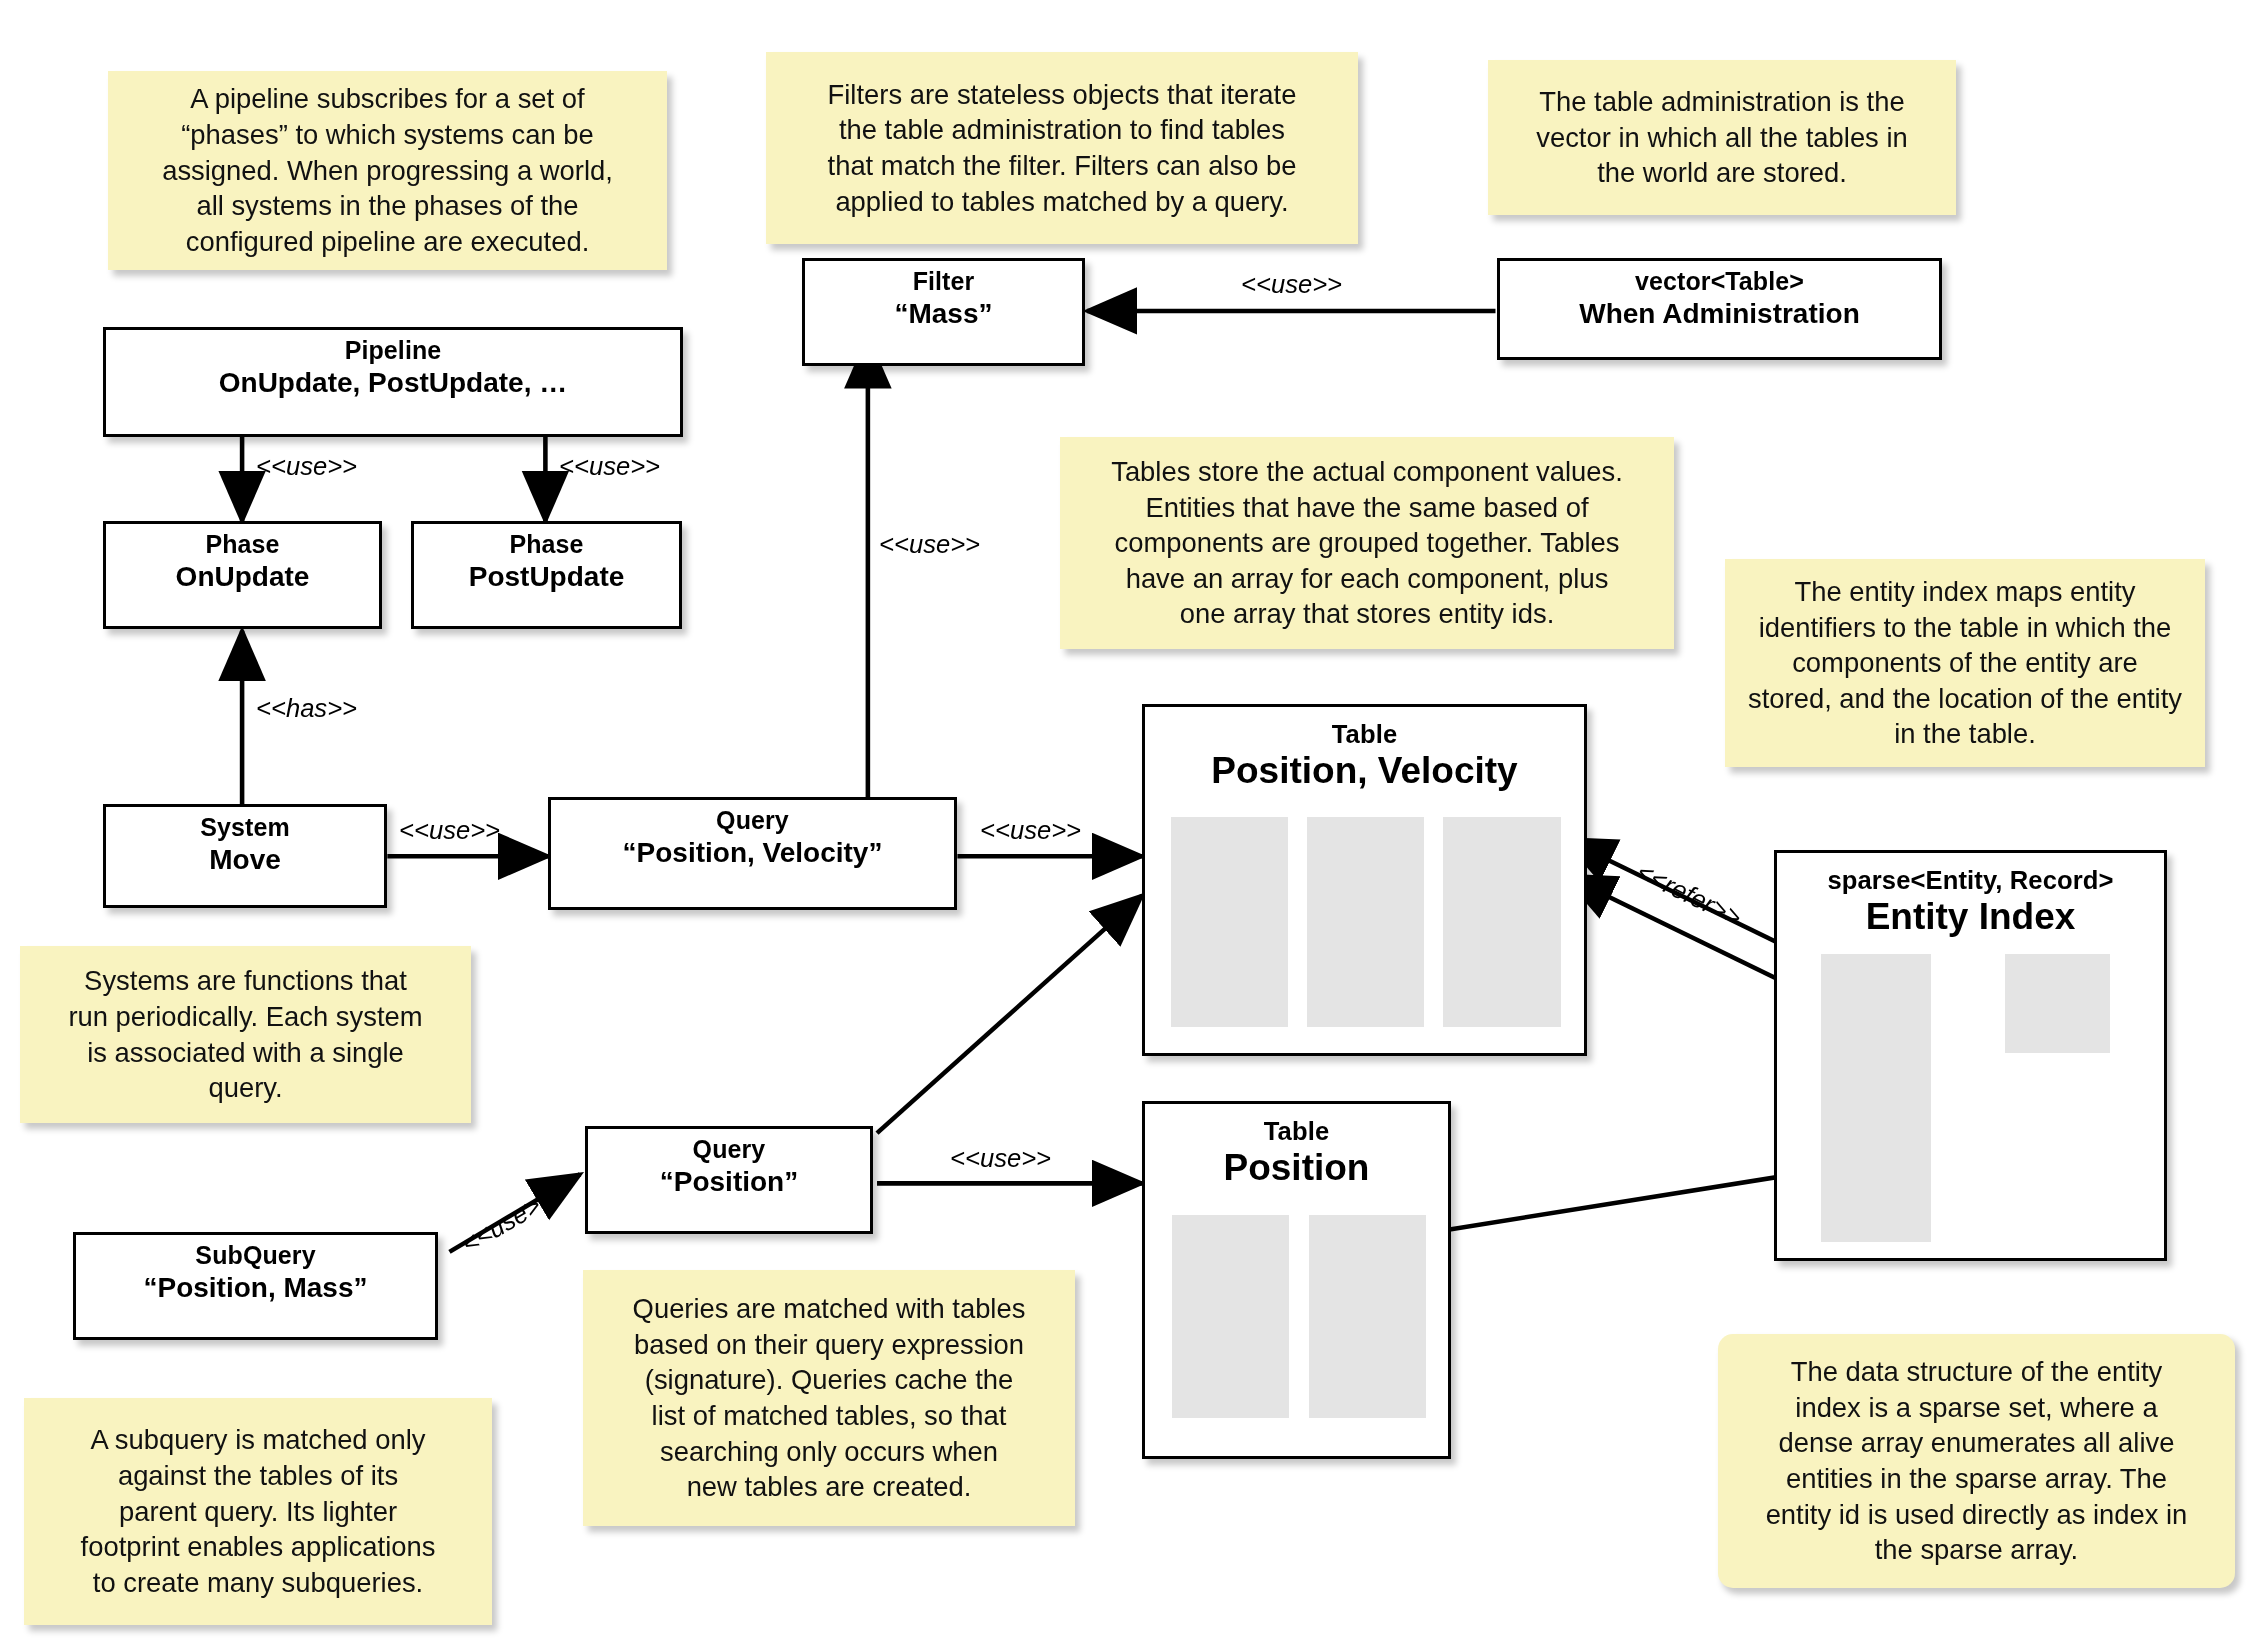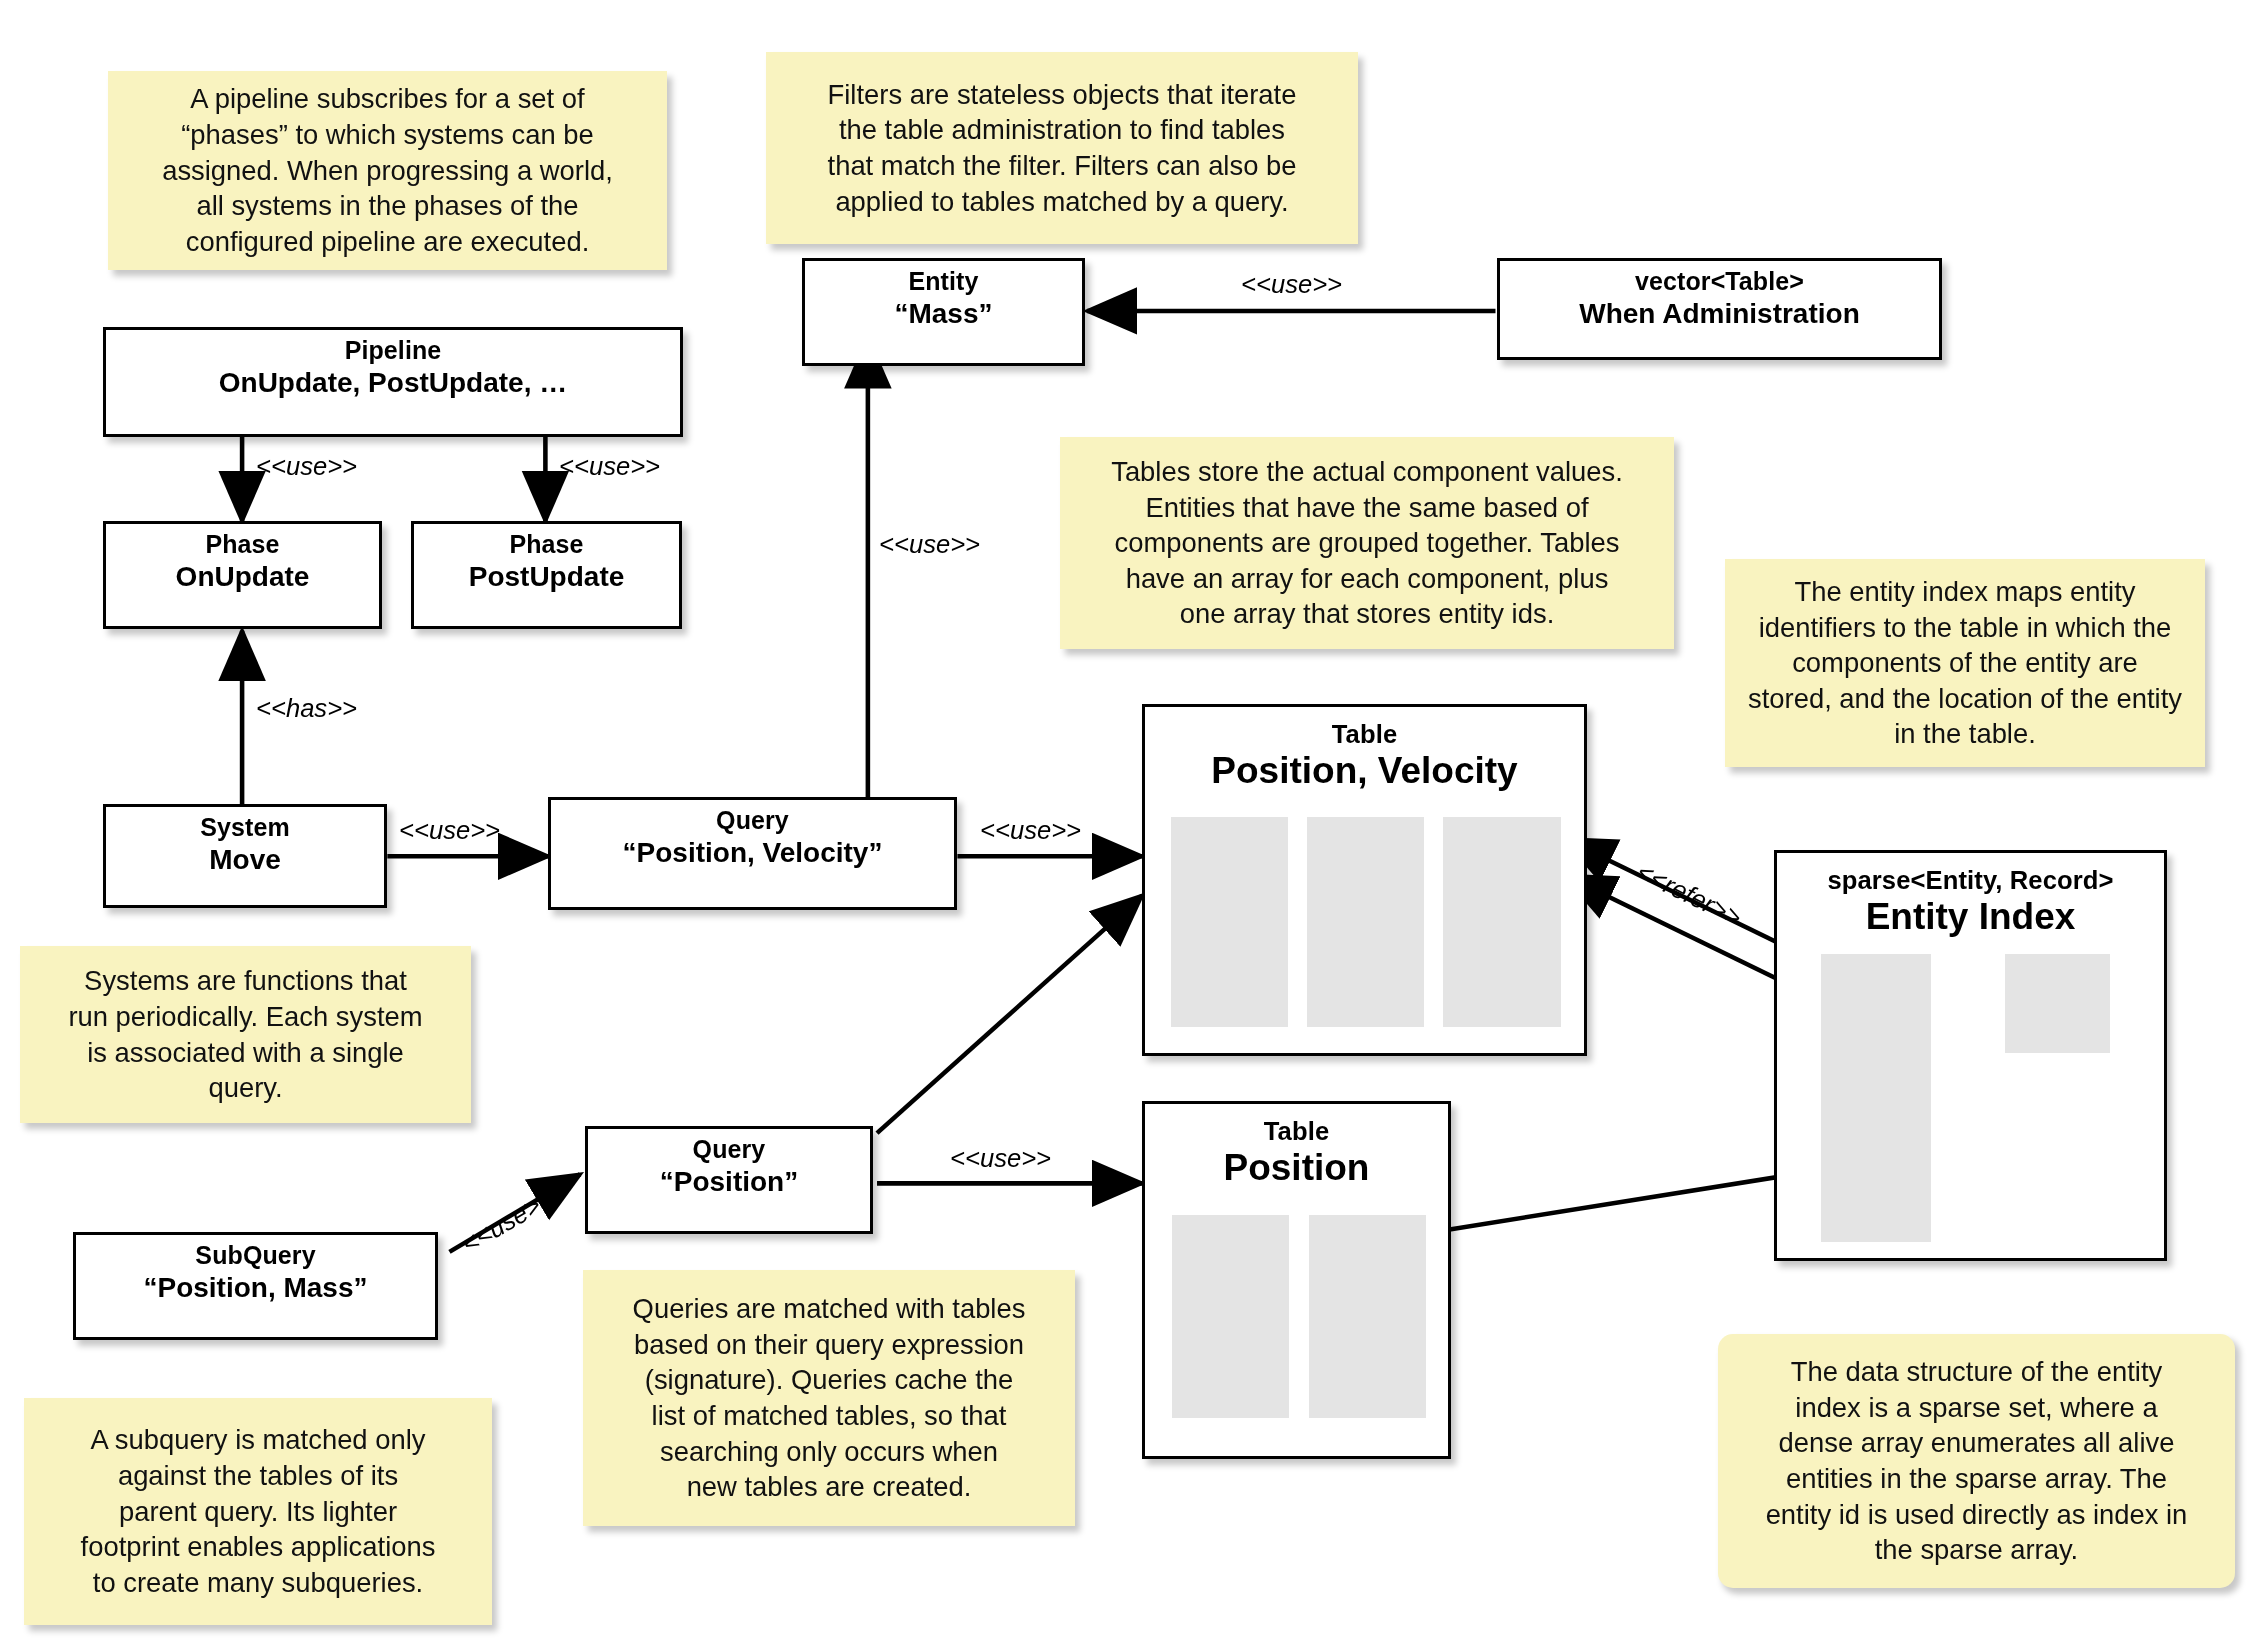--- a/index.html
+++ b/index.html
@@ -112,20 +112,23 @@
 “phases” to which systems can be
 assigned. When progressing a world,
 all systems in the phases of the
 configured pipeline are executed.</div>
 
   <div class="note" style="left:766px;top:35px;width:592px;height:192px;margin-top:17px;">Filters are stateless objects that iterate
 the table administration to find tables
 that match the filter. Filters can also be
 applied to tables matched by a query.</div>
 
+  <div class="note" style="left:1488px;top:60px;width:468px;height:155px;">The table administration is the
+vector in which all the tables in
+the world are stored.</div>
 
   <div class="note" style="left:1060px;top:437px;width:614px;height:212px;">Tables store the actual component values.
 Entities that have the same based of
 components are grouped together. Tables
 have an array for each component, plus
 one array that stores entity ids.</div>
 
   <div class="note" style="left:1725px;top:559px;width:480px;height:208px;">The entity index maps entity
 identifiers to the table in which the
 components of the entity are
@@ -186,21 +189,21 @@
     <span class="stereo">Query</span>
     <span class="name">“Position”</span>
   </div>
 
   <div class="box" style="left:73px;top:1232px;width:365px;height:108px;">
     <span class="stereo">SubQuery</span>
     <span class="name">“Position, Mass”</span>
   </div>
 
   <div class="box" style="left:802px;top:258px;width:283px;height:108px;">
-    <span class="stereo">Entity</span>
+    <span class="stereo">Filter</span>
     <span class="name">“Mass”</span>
   </div>
 
   <div class="box" style="left:1497px;top:258px;width:445px;height:102px;">
     <span class="stereo">vector&lt;Table&gt;</span>
     <span class="name">When Administration</span>
   </div>
 
   <div class="box tall" style="left:1142px;top:704px;width:445px;height:352px;">
     <span class="stereo">Table</span>

